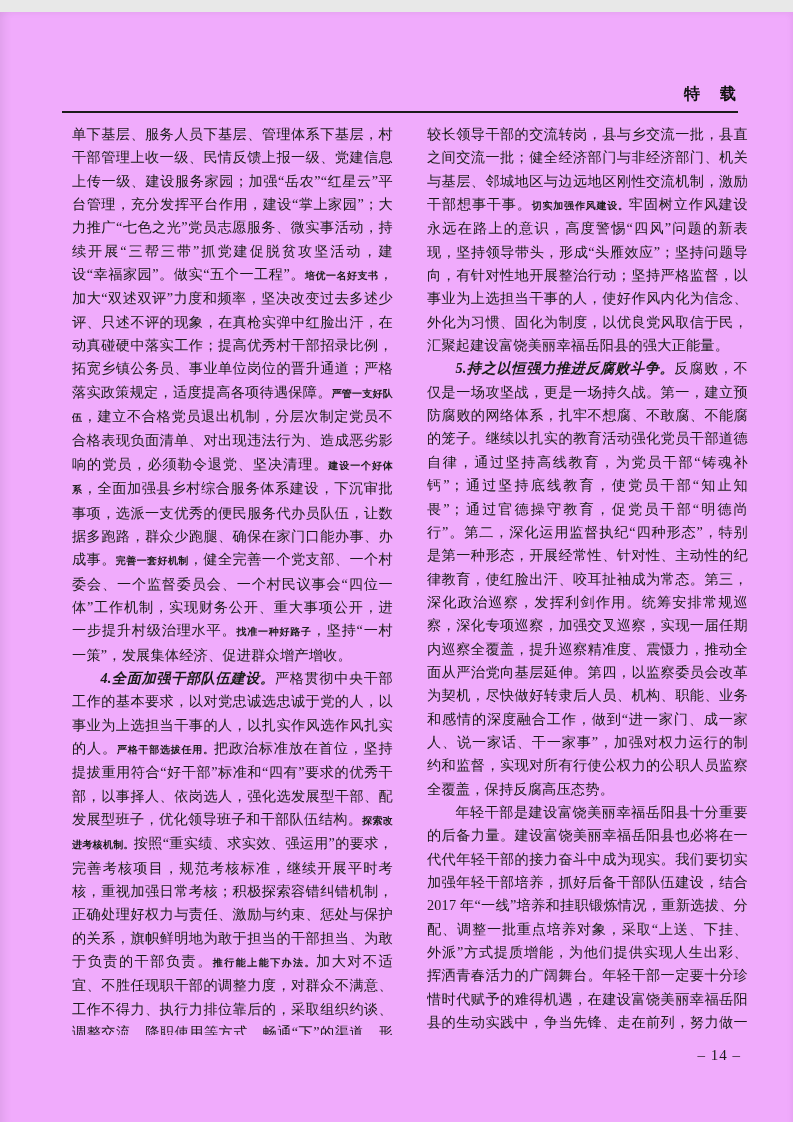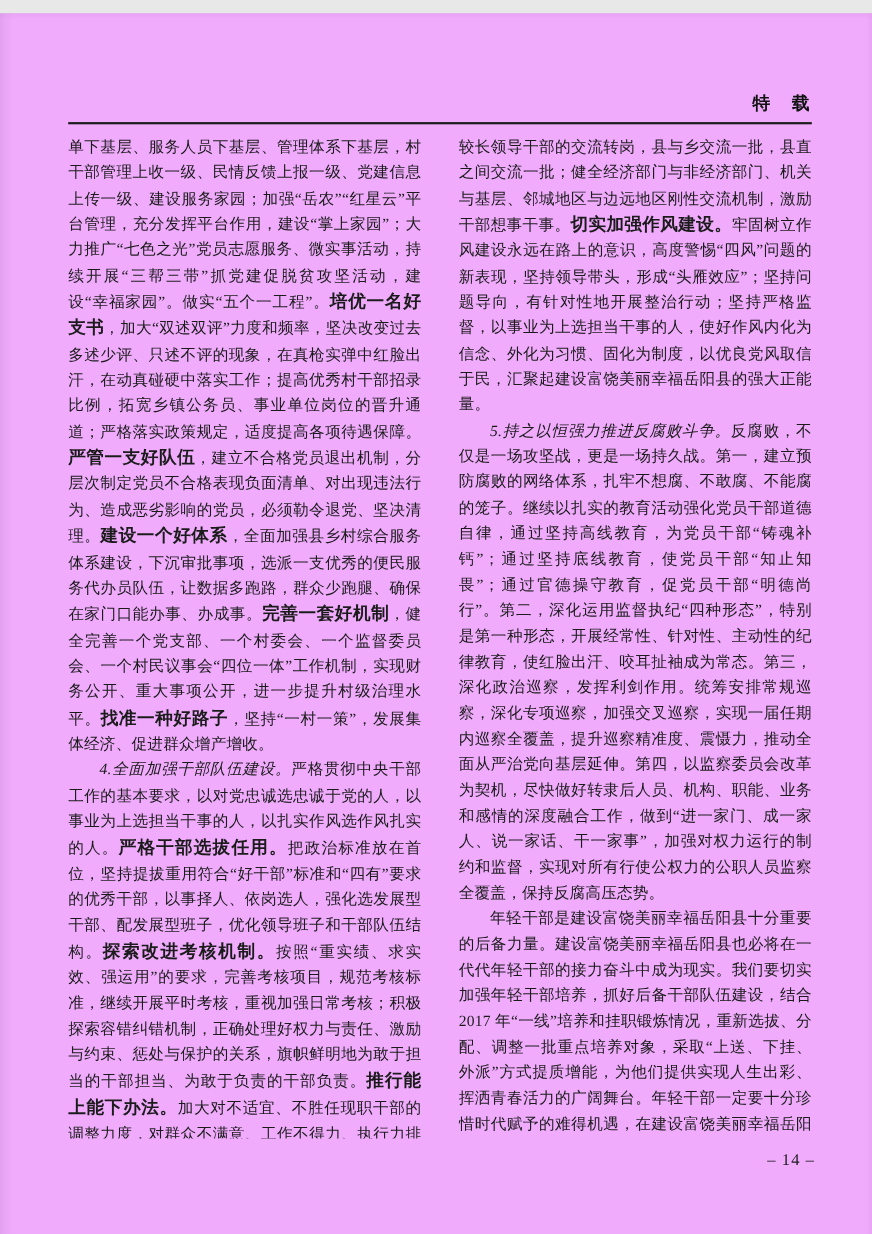--- a/index.html
+++ b/index.html
@@ -33,21 +33,21 @@
     top: 99px;
     left: 62px;
     width: 676px;
     border: none;
     border-top: 2px solid #1c1c1c;
     margin: 0;
   }
   .content {
     position: absolute;
     top: 111px;
-    left: 62px;
+    left: 72px;
     width: 676px;
     height: 912px;
     display: flex;
     gap: 34px;
     overflow: hidden;
   }
   .col {
     width: 321px;
     height: 100%;
     overflow: hidden;
@@ -55,26 +55,26 @@
   .col p {
     margin: 0;
     font-size: 14.2px;
     line-height: 23.35px;
     text-align: justify;
     letter-spacing: 0.2px;
   }
   .col p.indent { text-indent: 2em; }
   .kai {
     font-style: italic;
-    font-weight: 400;
+    font-weight: 700;
   }
   .hei {
     font-weight: bold;
     font-family: Liberation Sans, sans-serif;
-    font-size: 16px;
+    font-size: 10px;
   }
   .page-number {
     position: absolute;
     top: 1035px;
     right: 52px;
     font-size: 15px;
     letter-spacing: 1px;
     color: #1b1b1b;
   }
 </style>

